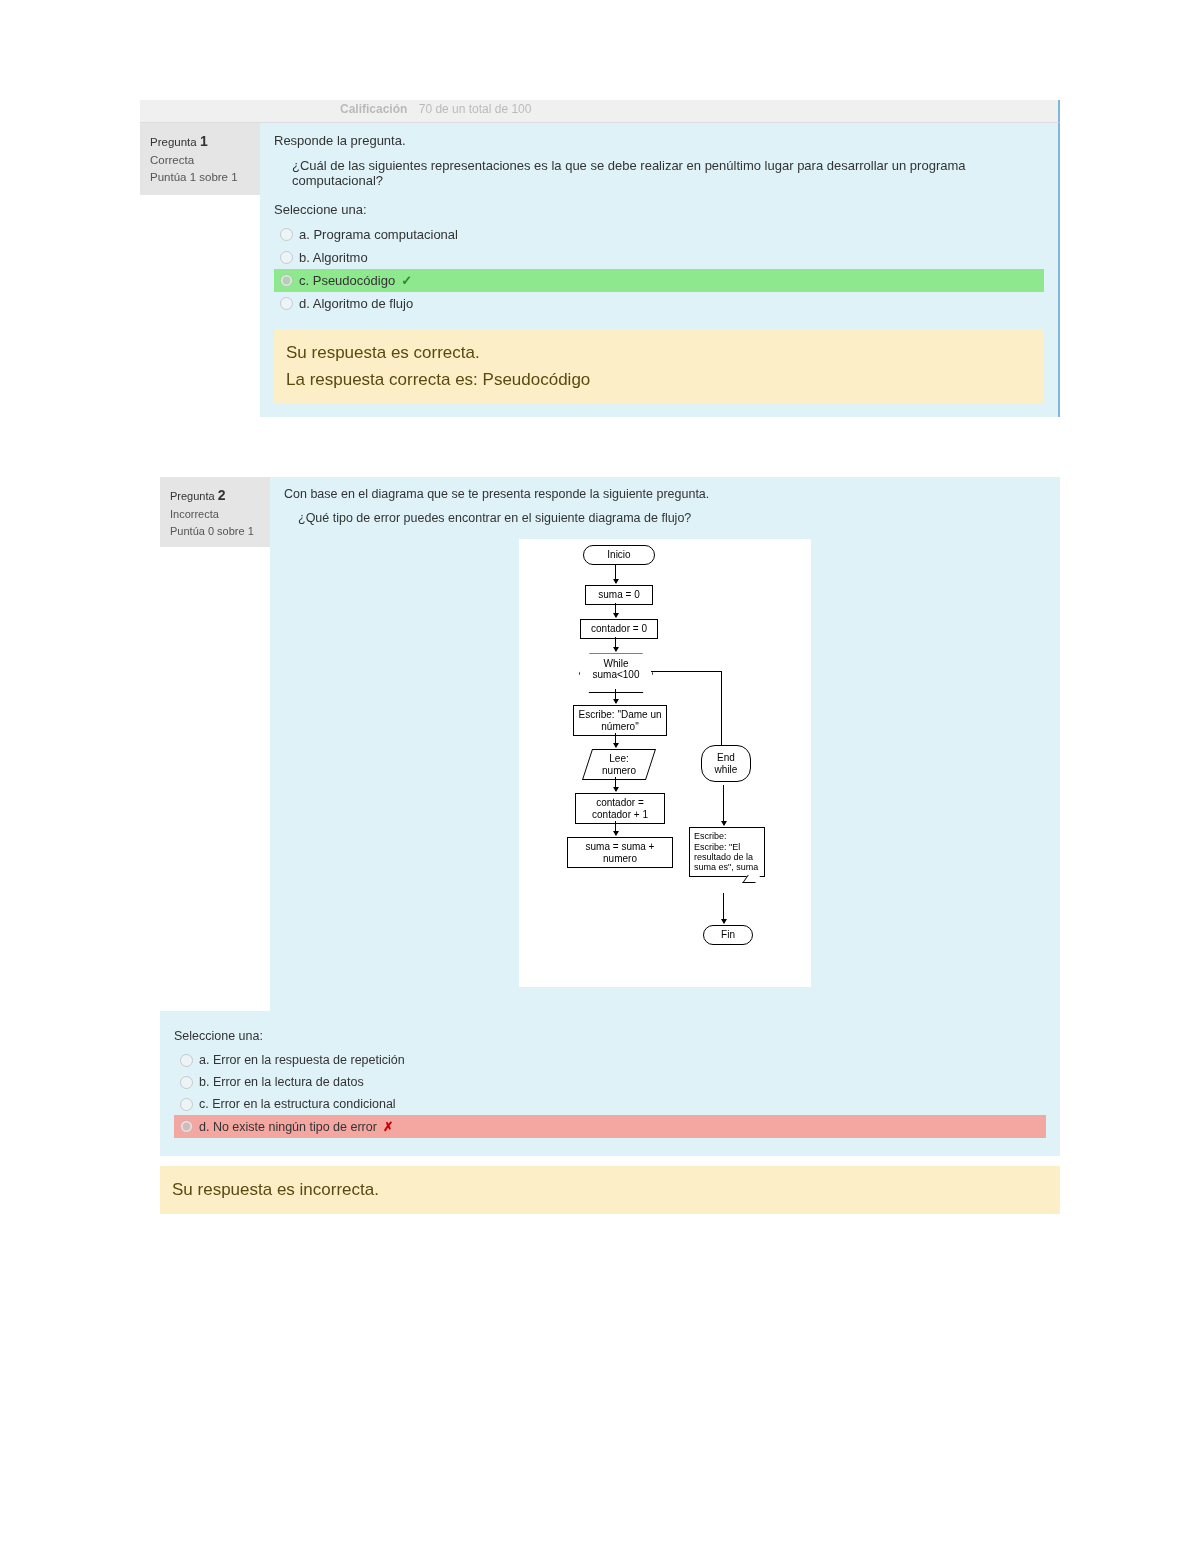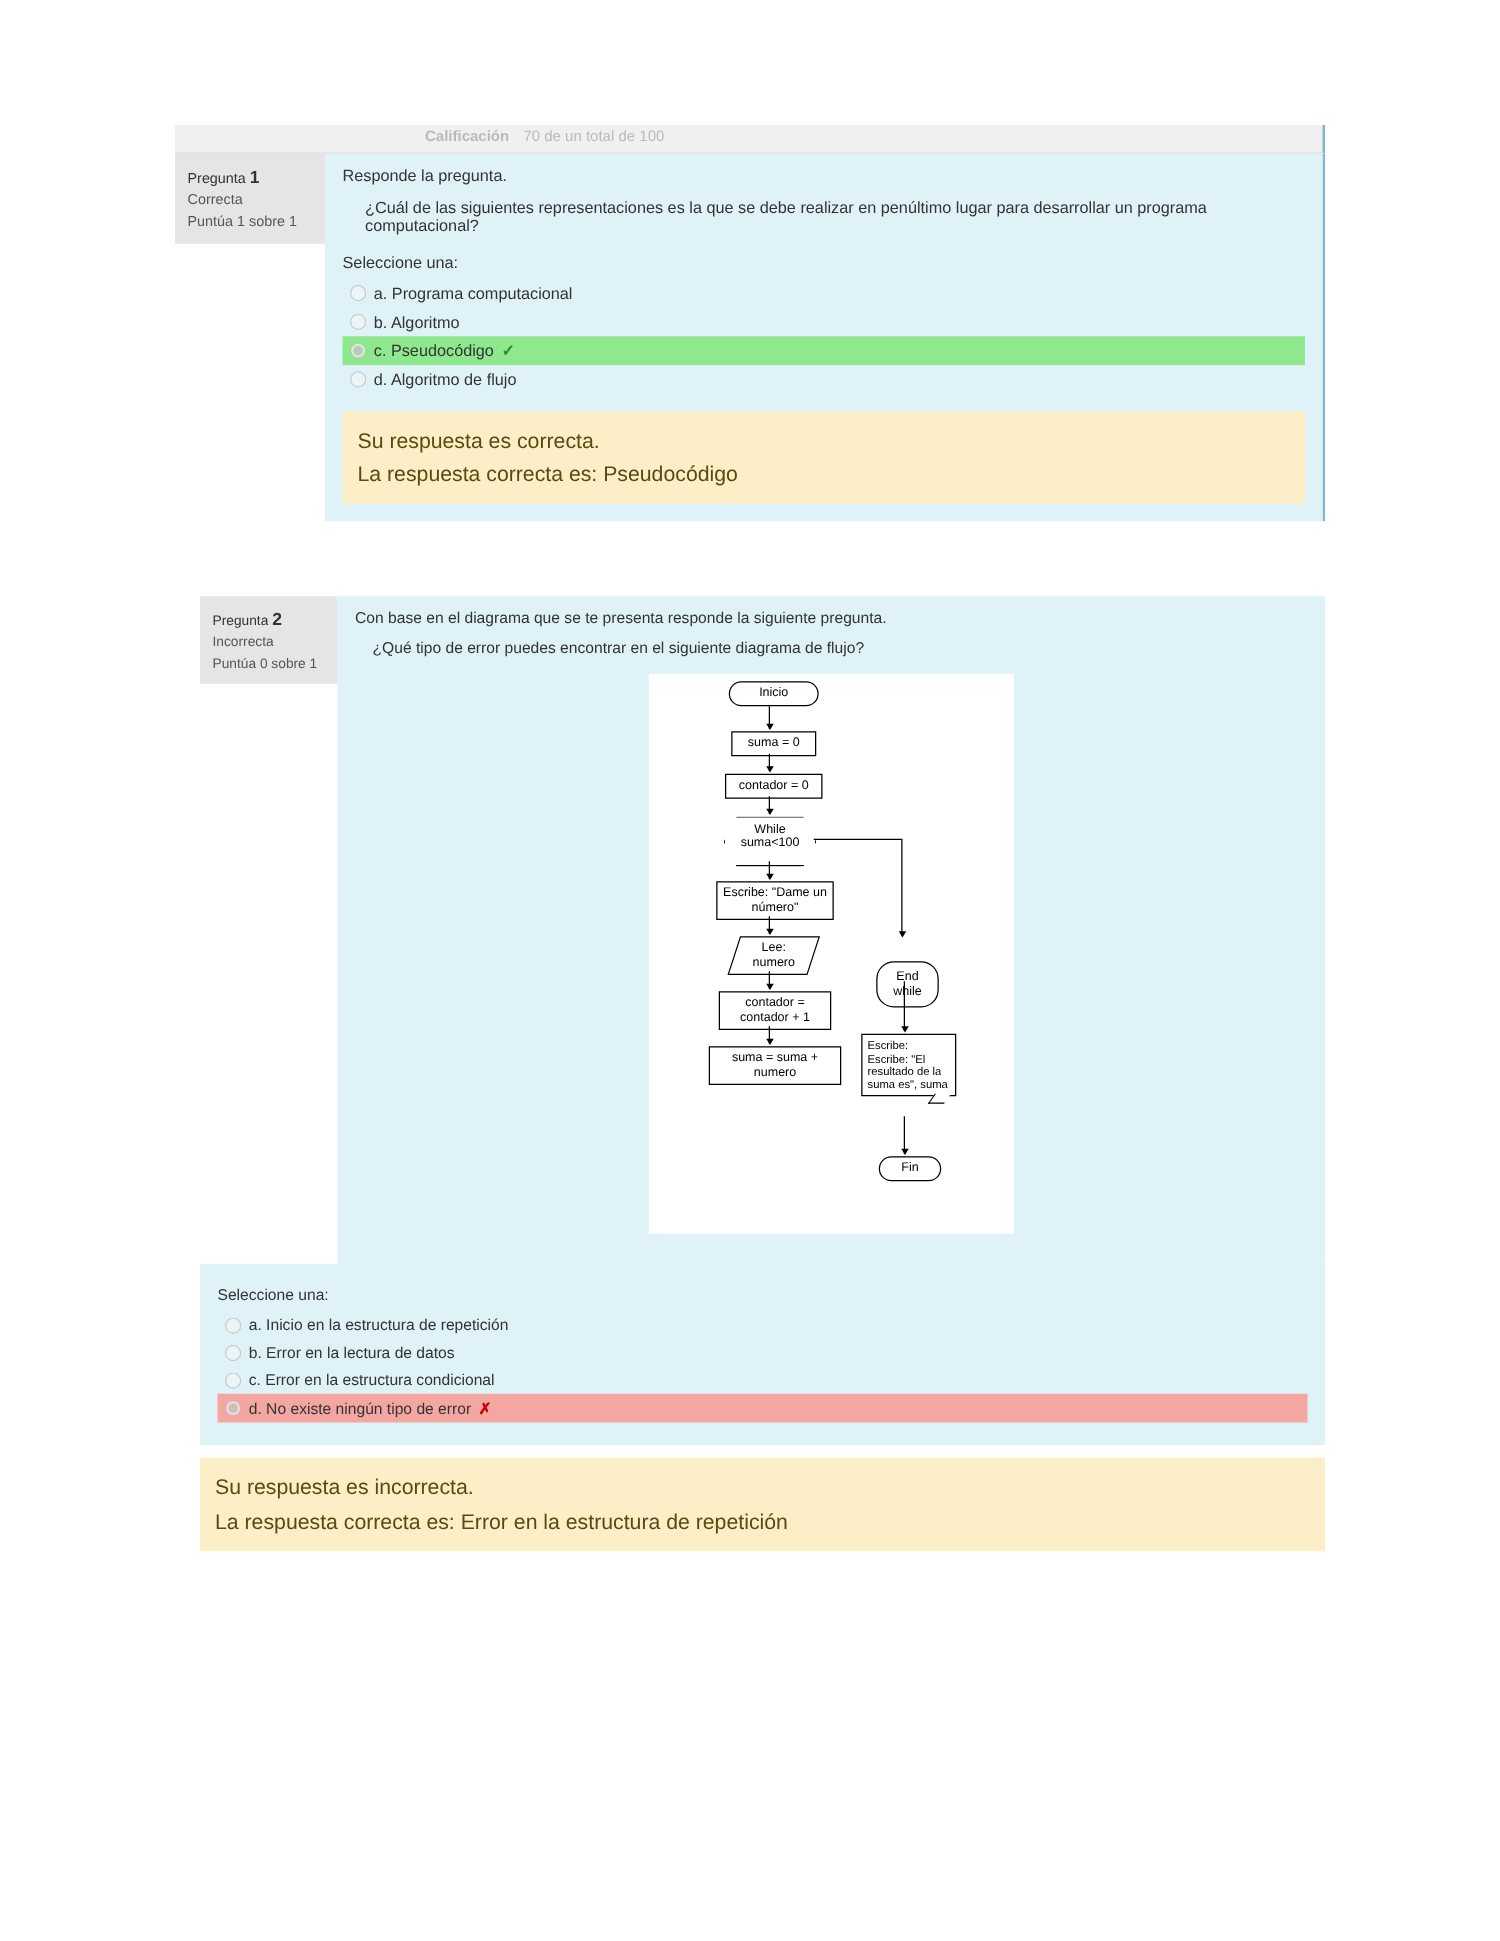--- a/index.html
+++ b/index.html
@@ -230,53 +230,52 @@
             <div class="arrow-v" style="left:90px;top:188px;height:14px;"></div>
 
             <div class="fc-box fc-io" style="left:62px;top:204px;width:54px;"><span>Lee: numero</span></div>
             <div class="arrow-v" style="left:90px;top:232px;height:14px;"></div>
 
             <div class="fc-box" style="left:50px;top:248px;width:80px;">contador = contador + 1</div>
             <div class="arrow-v" style="left:90px;top:276px;height:14px;"></div>
 
             <div class="fc-box" style="left:42px;top:292px;width:96px;">suma = suma + numero</div>
 
-            <div class="fc-box fc-term" style="left:176px;top:224px;width:40px;padding:6px 4px;">End while</div>
+            <div class="fc-box fc-term" style="left:176px;top:200px;width:40px;padding:6px 4px;">End while</div>
             <div class="arrow-v" style="left:198px;top:240px;height:40px;"></div>
 
             <div class="fc-note" style="left:164px;top:282px;width:66px;font-size:9px;">Escribe: Escribe: "El resultado de la suma es", suma</div>
             <div class="arrow-v" style="left:198px;top:348px;height:30px;"></div>
 
             <div class="fc-box fc-term" style="left:178px;top:380px;width:40px;">Fin</div>
           </div>
         </div>
       </div>
     </div>
 
     <div class="q-body" style="margin-top:0;font-size:12.5px;padding-top:8px;">
       <div class="select-label">Seleccione una:</div>
       <div class="options">
         <label class="opt">
           <input type="radio" disabled="" style="">
-          <span>a. Inicio en la estructura de repetición</span>
+          <span>a. Error en la respuesta de repetición</span>
         </label>
         <label class="opt">
           <input type="radio" disabled="" style="">
           <span>b. Error en la lectura de datos</span>
         </label>
         <label class="opt">
           <input type="radio" disabled="" style="">
           <span>c. Error en la estructura condicional</span>
         </label>
         <label class="opt incorrect">
           <input type="radio" checked="" disabled="" style="">
           <span>d. No existe ningún tipo de error</span>
           <span class="cross">✗</span>
         </label>
       </div>
     </div>
     <div class="feedback" style="margin-top:10px;">
       <div>Su respuesta es incorrecta.</div>
-      <div>La respuesta correcta es: Error en la estructura de repetición</div>
     </div>
   </div>
 
 </div>
 
 </body></html>

